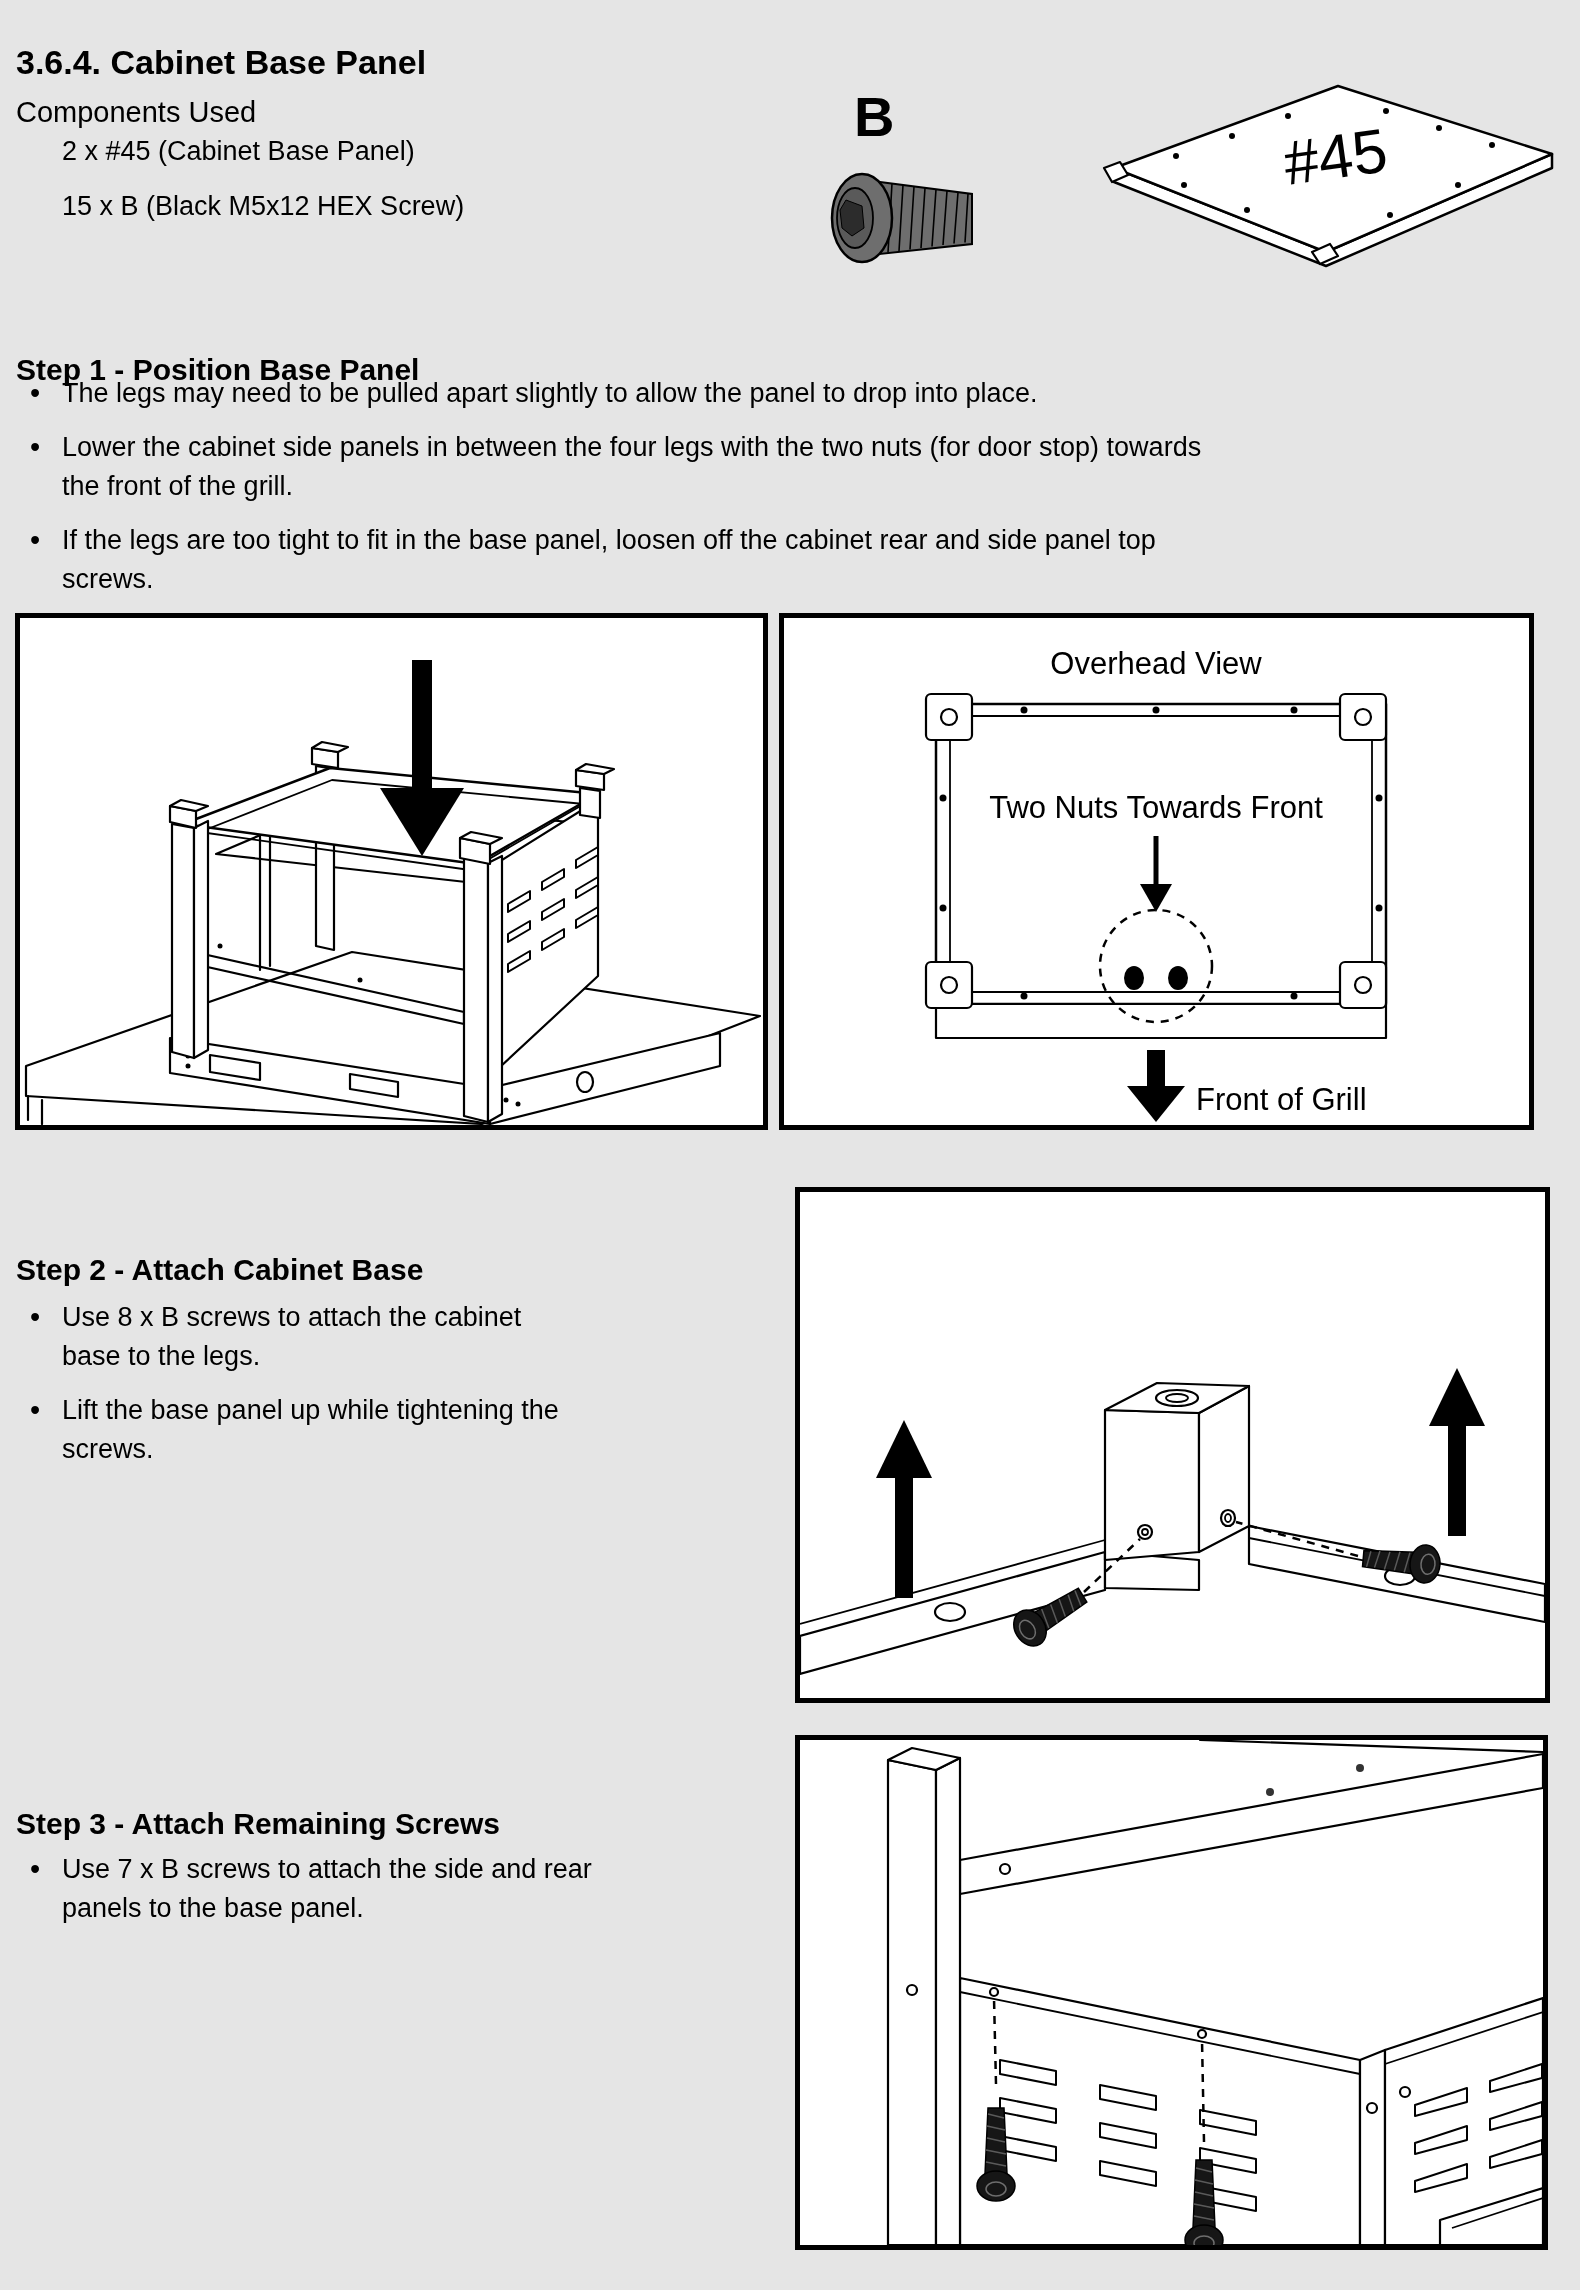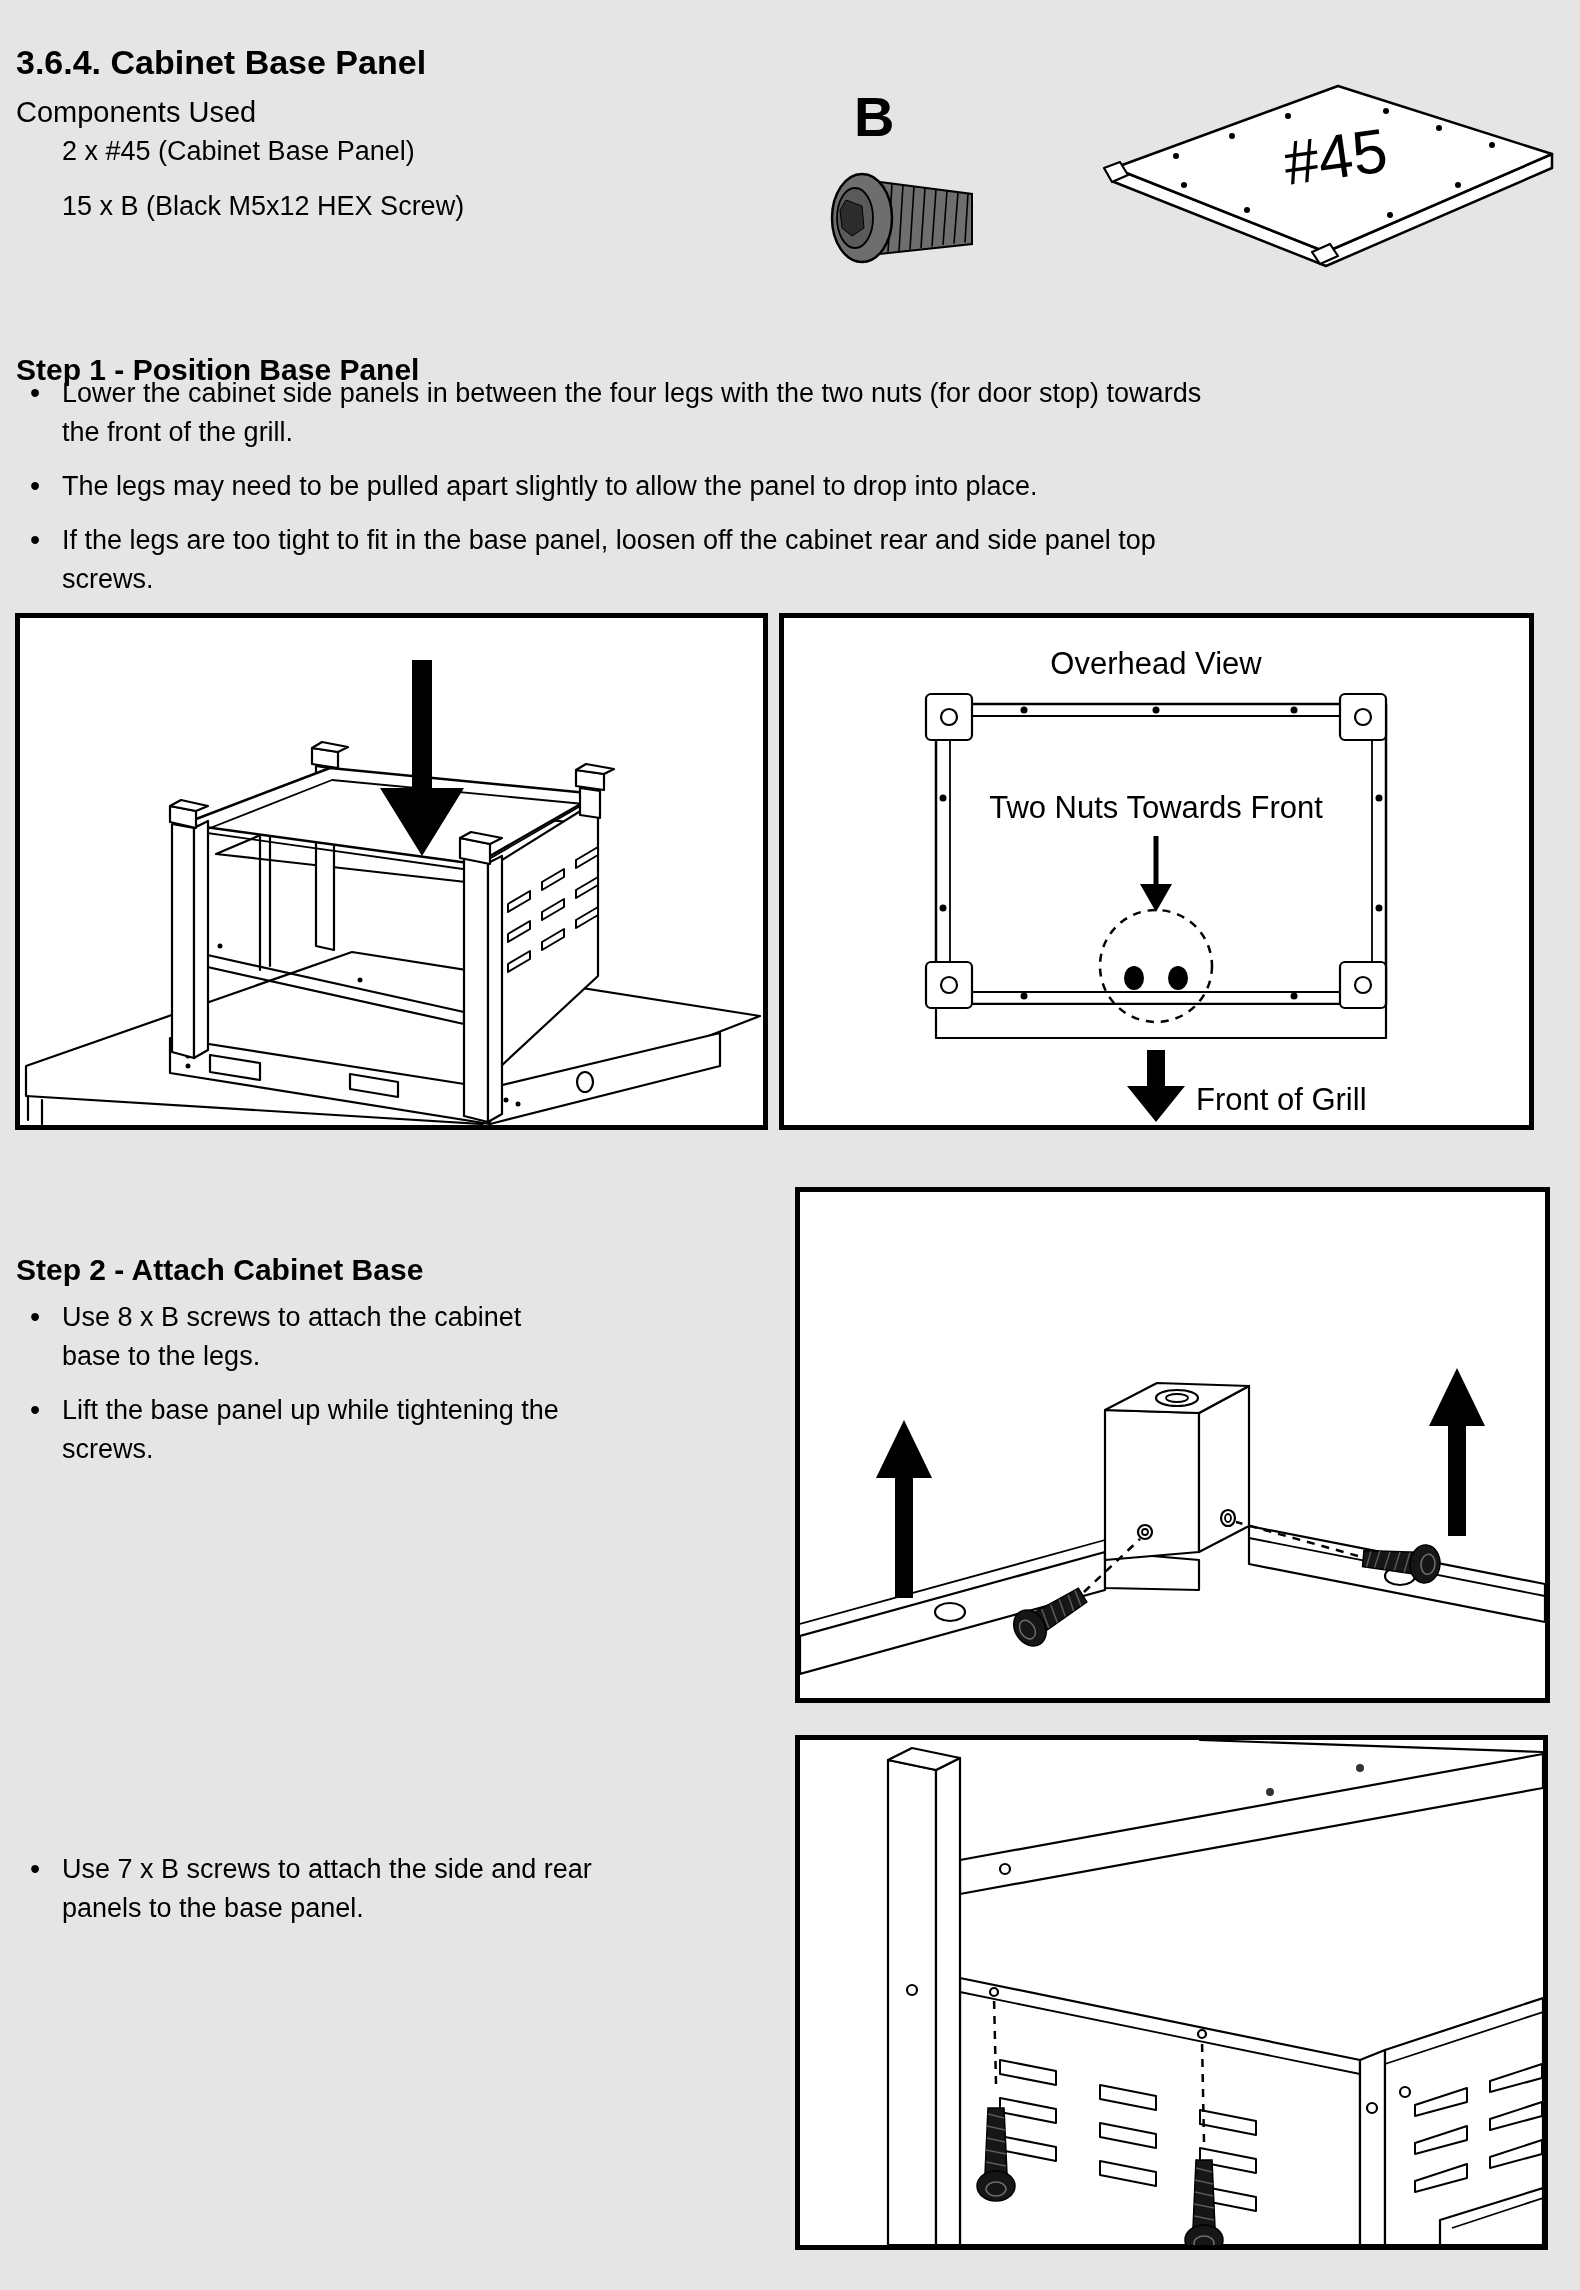--- a/index.html
+++ b/index.html
@@ -77,23 +77,23 @@
       <circle class="dot" cx="406" cy="89" r="3"></circle>
     <circle class="dot" cx="98" cy="129" r="3"></circle>
       <circle class="dot" cx="161" cy="154" r="3"></circle>
     <circle class="dot" cx="304" cy="159" r="3"></circle>
       <circle class="dot" cx="372" cy="129" r="3"></circle>
     <text x="250" y="122" font-size="62" text-anchor="middle" transform="rotate(-8 250 105)">#45</text>
   </svg>
 
   <h2 class="abs step-heading" id="step1-heading">Step 1 - Position Base Panel</h2>
   <ul class="abs bullets" id="step1-bullets">
+    <li>The legs may need to be pulled apart slightly to allow the panel to drop into place.</li>
     <li>Lower the cabinet side panels in between the four legs with the two nuts (for door stop) towards
 the front of the grill.</li>
-    <li>The legs may need to be pulled apart slightly to allow the panel to drop into place.</li>
     <li>If the legs are too tight to fit in the base panel, loosen off the cabinet rear and side panel top
 screws.</li>
   </ul>
 
   <div class="diagram" id="box1">
     <svg viewBox="0 0 743 507" width="743" height="507">
 
       <polygon class="fw" points="6,448 332,334 740,398 462,506 6,478"></polygon>
       <path class="ln" d="M8,478 L8,502 M22,482 L22,506"></path>
 
@@ -243,20 +243,21 @@
         <rect class="blk" x="95" y="282" width="18" height="124"></rect>
         <polygon class="blk" points="76,286 132,286 104,228"></polygon>
       </g>
       <g>
         <rect class="blk" x="648" y="230" width="18" height="114"></rect>
         <polygon class="blk" points="629,234 685,234 657,176"></polygon>
       </g>
     </svg>
   </div>
 
+  <h2 class="abs step-heading" id="step3-heading">Step 3 - Attach Remaining Screws</h2>
   <ul class="abs bullets" id="step3-bullets">
     <li>Use 7 x B screws to attach the side and rear
 panels to the base panel.</li>
   </ul>
 
   <div class="diagram" id="box4">
     <svg viewBox="0 0 743 505" width="743" height="505">
 
       <path class="ln" d="M400,0 L743,12"></path>
       <polygon class="fw" points="160,120 743,14 743,48 160,154"></polygon>

